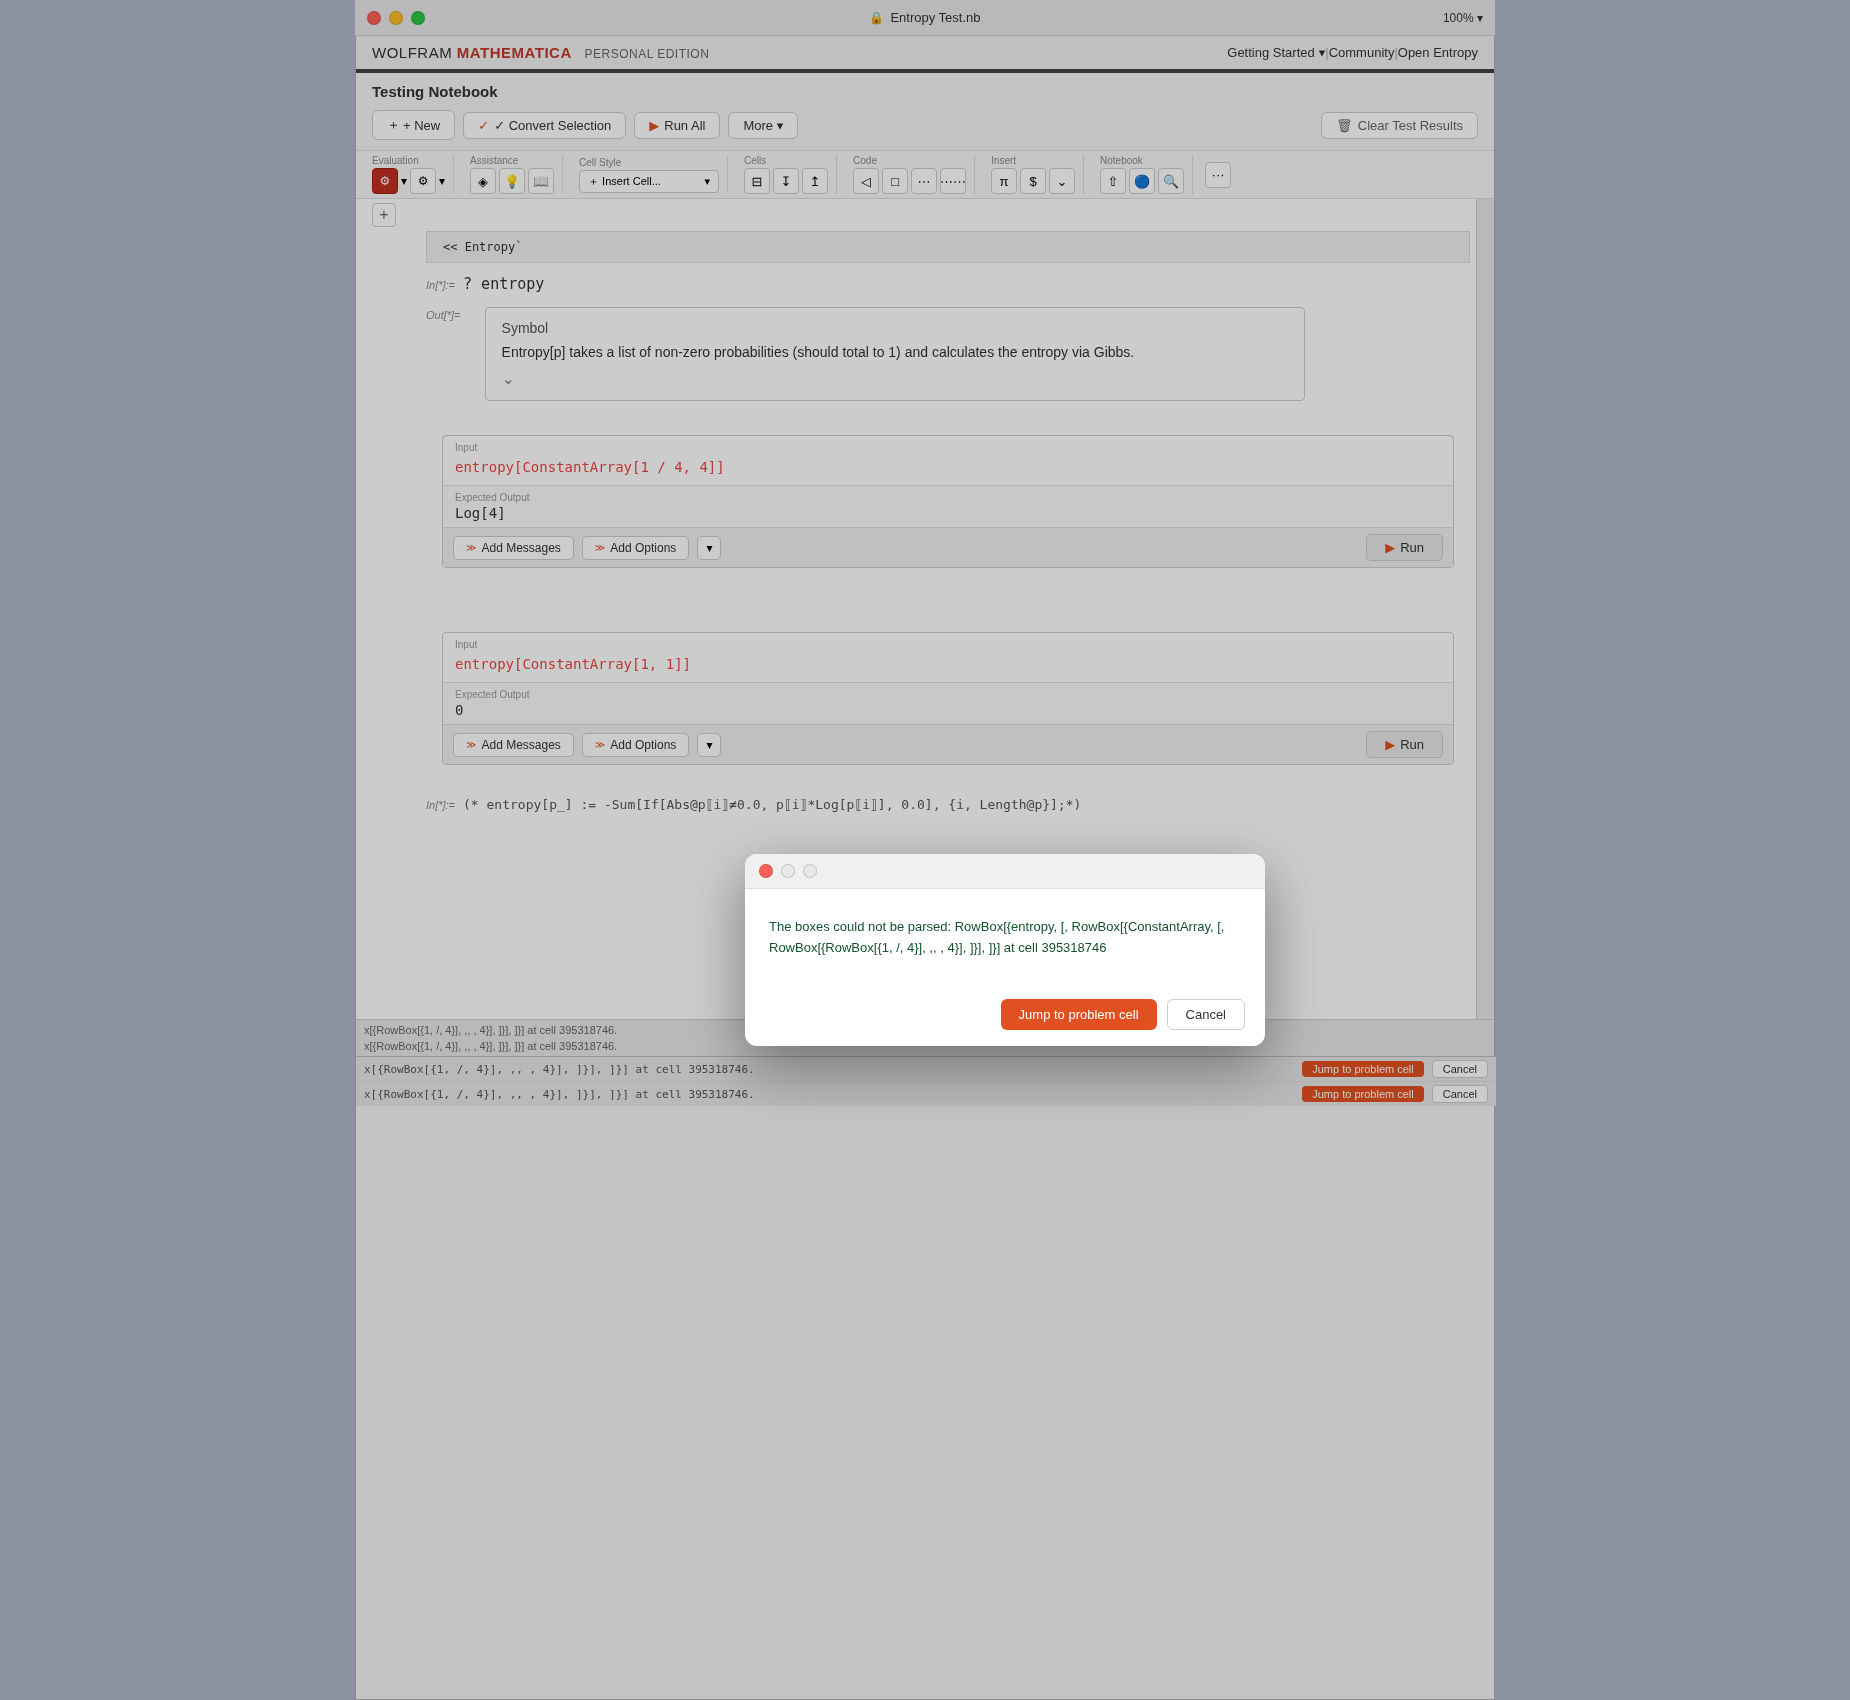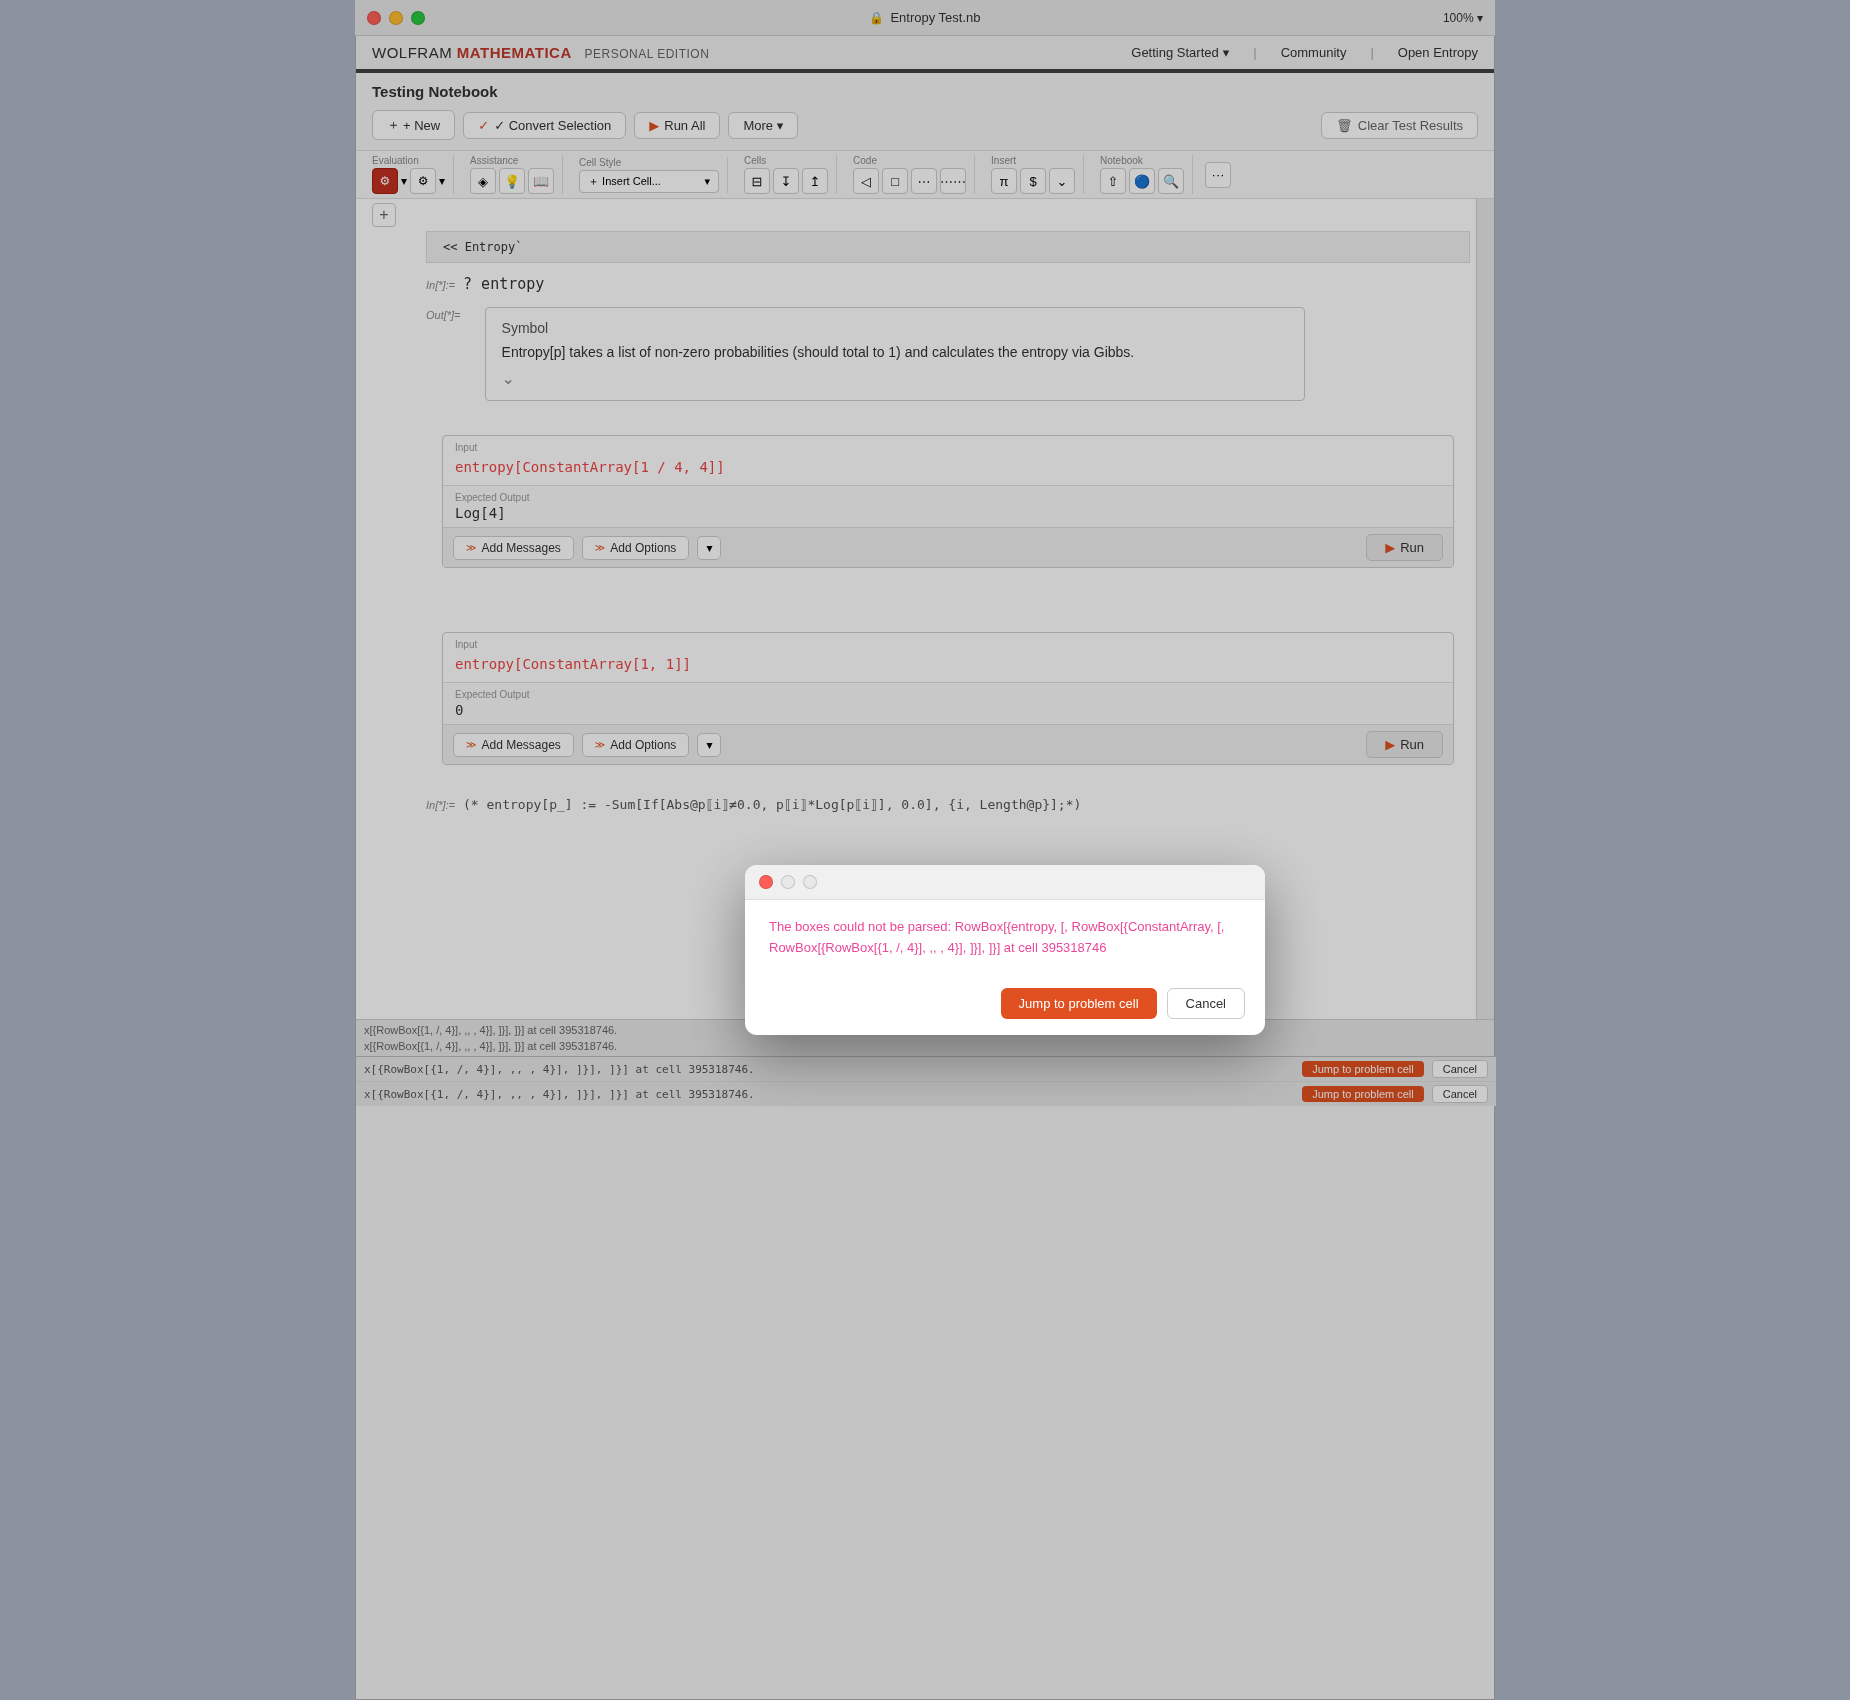--- a/index.html
+++ b/index.html
@@ -73,21 +73,21 @@
       font-size: 15px;
       font-weight: 400;
       color: #333;
       letter-spacing: 0.5px;
     }
     .brand span.wolfram { color: #333; }
     .brand span.mathematica { color: #c0392b; font-weight: 700; }
     .brand span.edition { color: #666; font-size: 12px; margin-left: 8px; }
     .top-nav-links {
       display: flex;
-      gap: 24px;
+      gap: 0;
       font-size: 13px;
       color: #333;
     }
     .top-nav-links a {
       color: #333;
       text-decoration: none;
       cursor: pointer;
     }
     .nav-separator { color: #aaa; }
     .getting-started-btn {
@@ -395,23 +395,23 @@
       border-bottom: 1px solid #ddd;
     }
     .modal-traffic-light {
       width: 14px; height: 14px; border-radius: 50%;
       border: 1px solid rgba(0,0,0,0.15);
     }
     .modal-tl-red { background: #ff5f57; }
     .modal-tl-yellow { background: #e8e8e8; }
     .modal-tl-green { background: #e8e8e8; }
     .modal-body {
-      padding: 17px 24px;
-      font-size: 13px;
-      color: #ec4899;
+      padding: 28px 24px;
+      font-size: 13px;
+      color: #14532d;
       line-height: 1.6;
     }
     .modal-actions {
       padding: 12px 20px 16px;
       display: flex;
       justify-content: flex-end;
       gap: 10px;
     }
     .modal-jump-btn {
       padding: 7px 18px;

